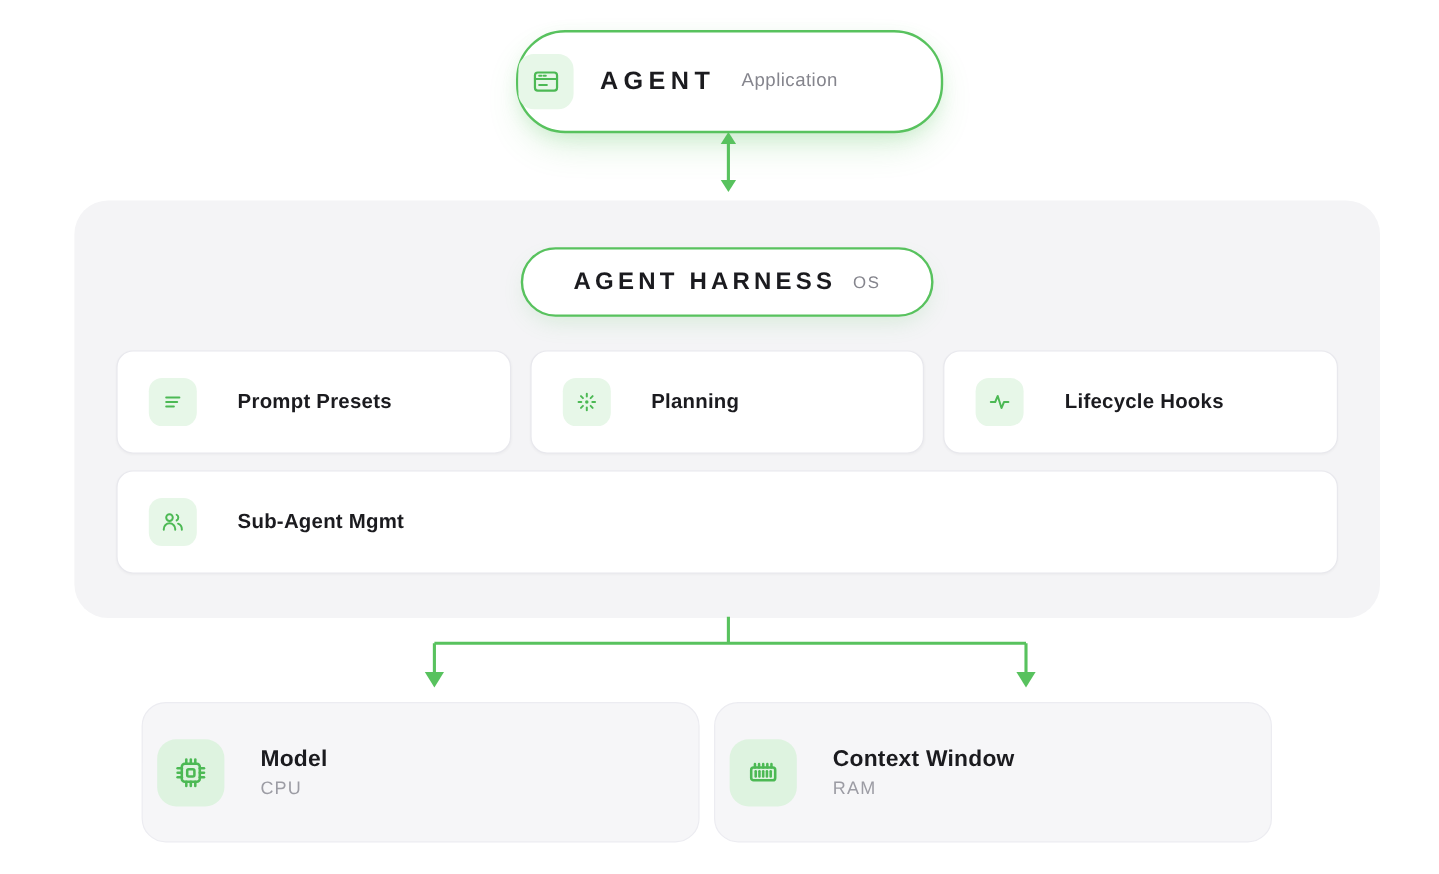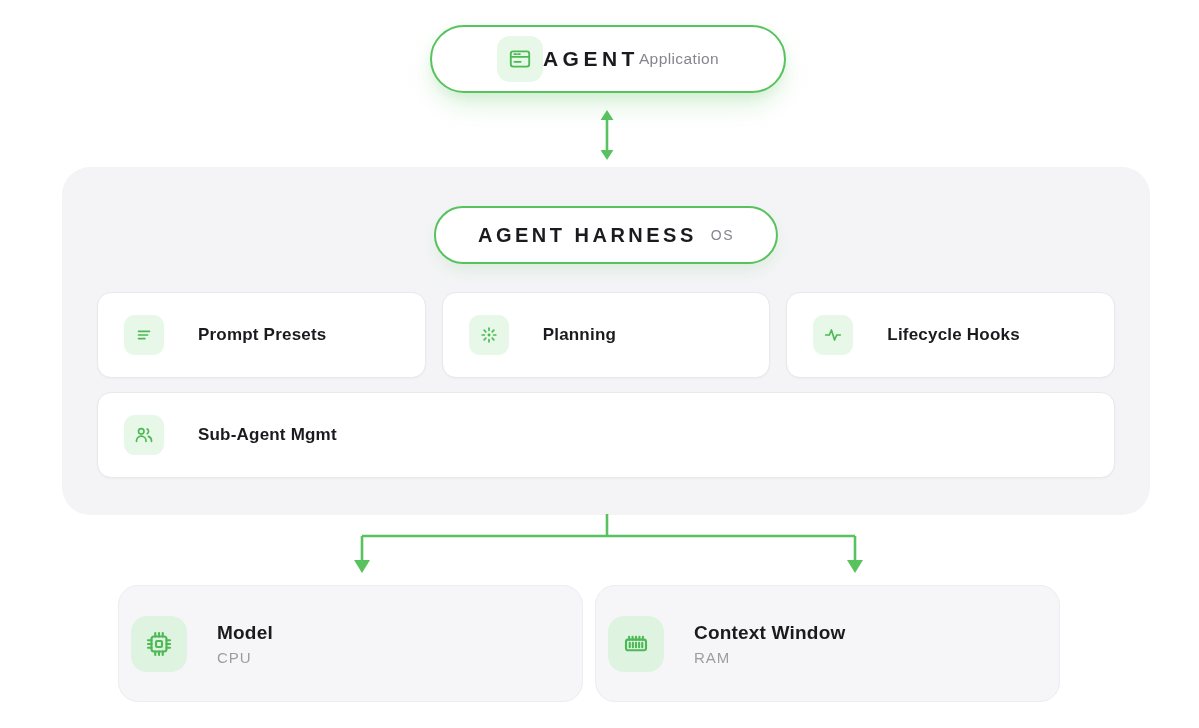--- a/index.html
+++ b/index.html
@@ -17,23 +17,23 @@
   html,body{width:1199px;height:728px;overflow:hidden;}
   body{
     font-family:"Liberation Sans","DejaVu Sans",sans-serif;
     background:#ffffff;
     position:relative;
   }
   .stage{position:absolute;inset:0;}
 
   
   .app-pill{
-    position:absolute;left:430px;top:25px;width:356px;height:68px;
+    position:absolute;left:430px;top:25px;width:356px;height:86px;
     background:#fff;border:2px solid var(--green);border-radius:41px;
-    display:flex;align-items:center;justify-content:center;
+    display:flex;align-items:center;justify-content:flex-start;gap:22px;
     box-shadow:0 14px 30px -8px rgba(88,194,94,.30),0 4px 12px rgba(88,194,94,.10);
   }
   .icon-chip{
     display:flex;align-items:center;justify-content:center;
     background:var(--green-bg);border-radius:12px;flex:0 0 auto;
   }
   .icon-chip.sz44{width:46px;height:46px;border-radius:13px;}
   .icon-chip.sz40{width:40px;height:40px;border-radius:11px;}
   .icon-chip.sz56{width:56px;height:56px;border-radius:16px;background:var(--green-bg2);}
   .app-title{

